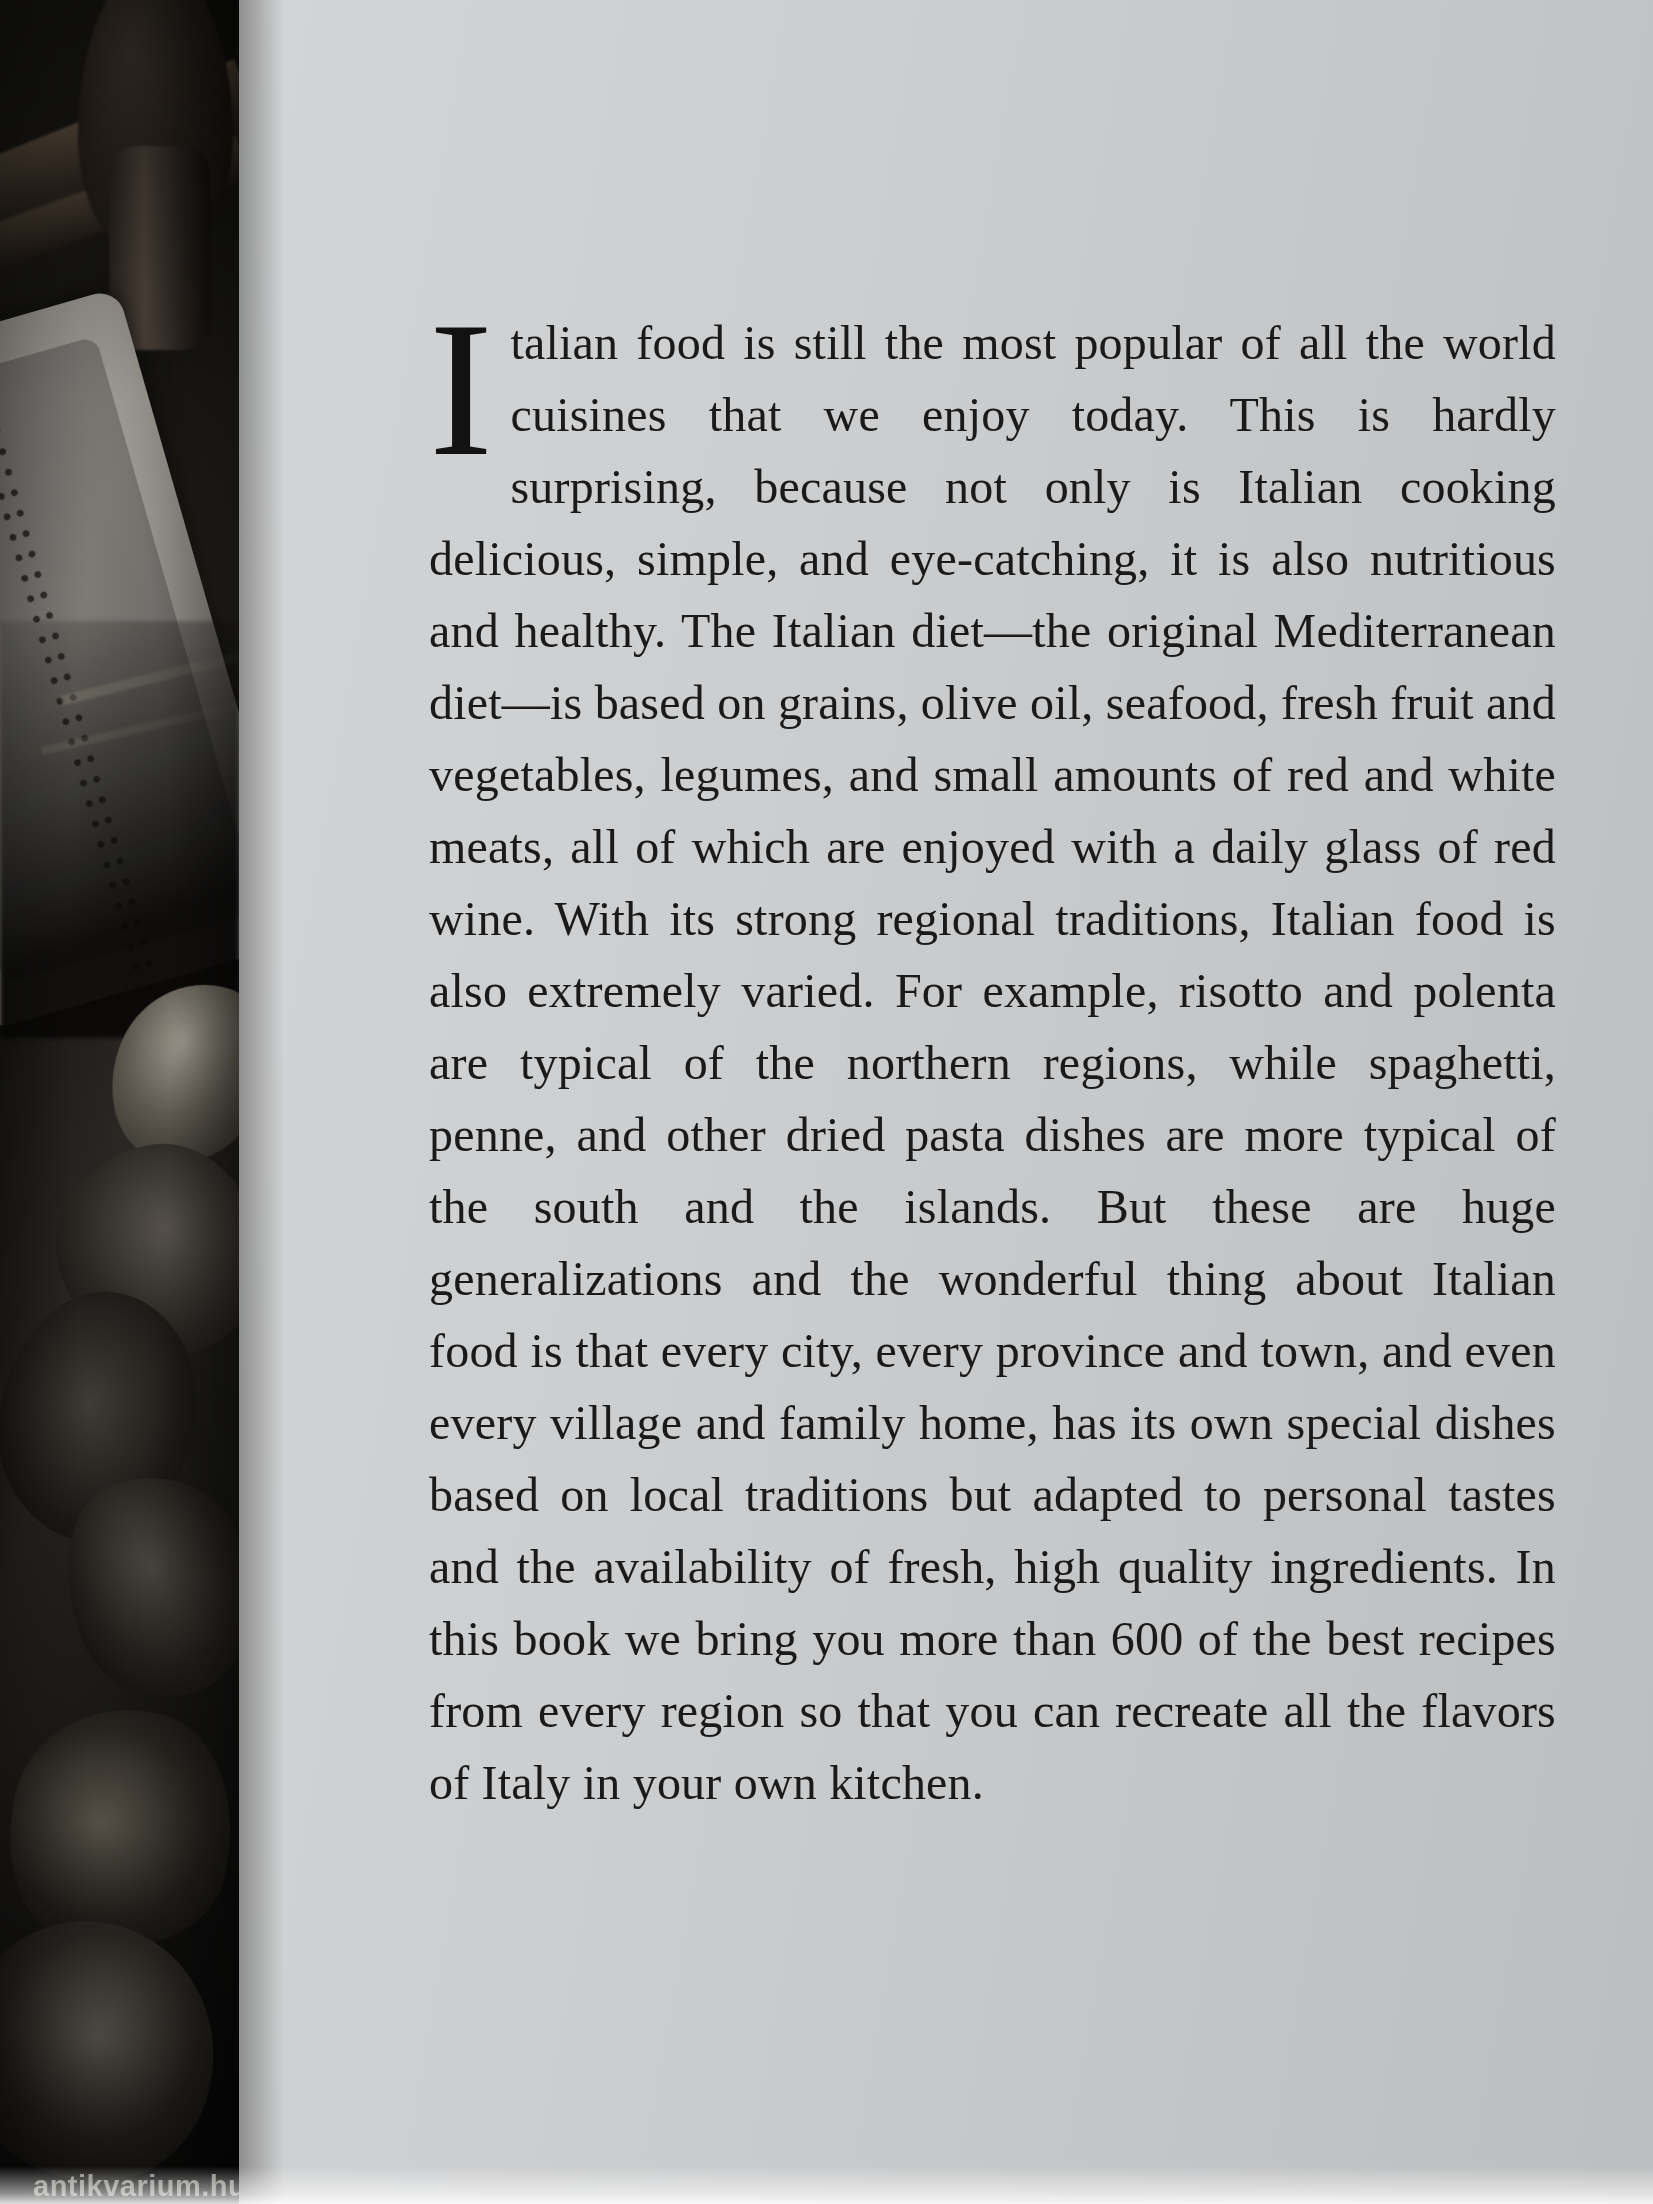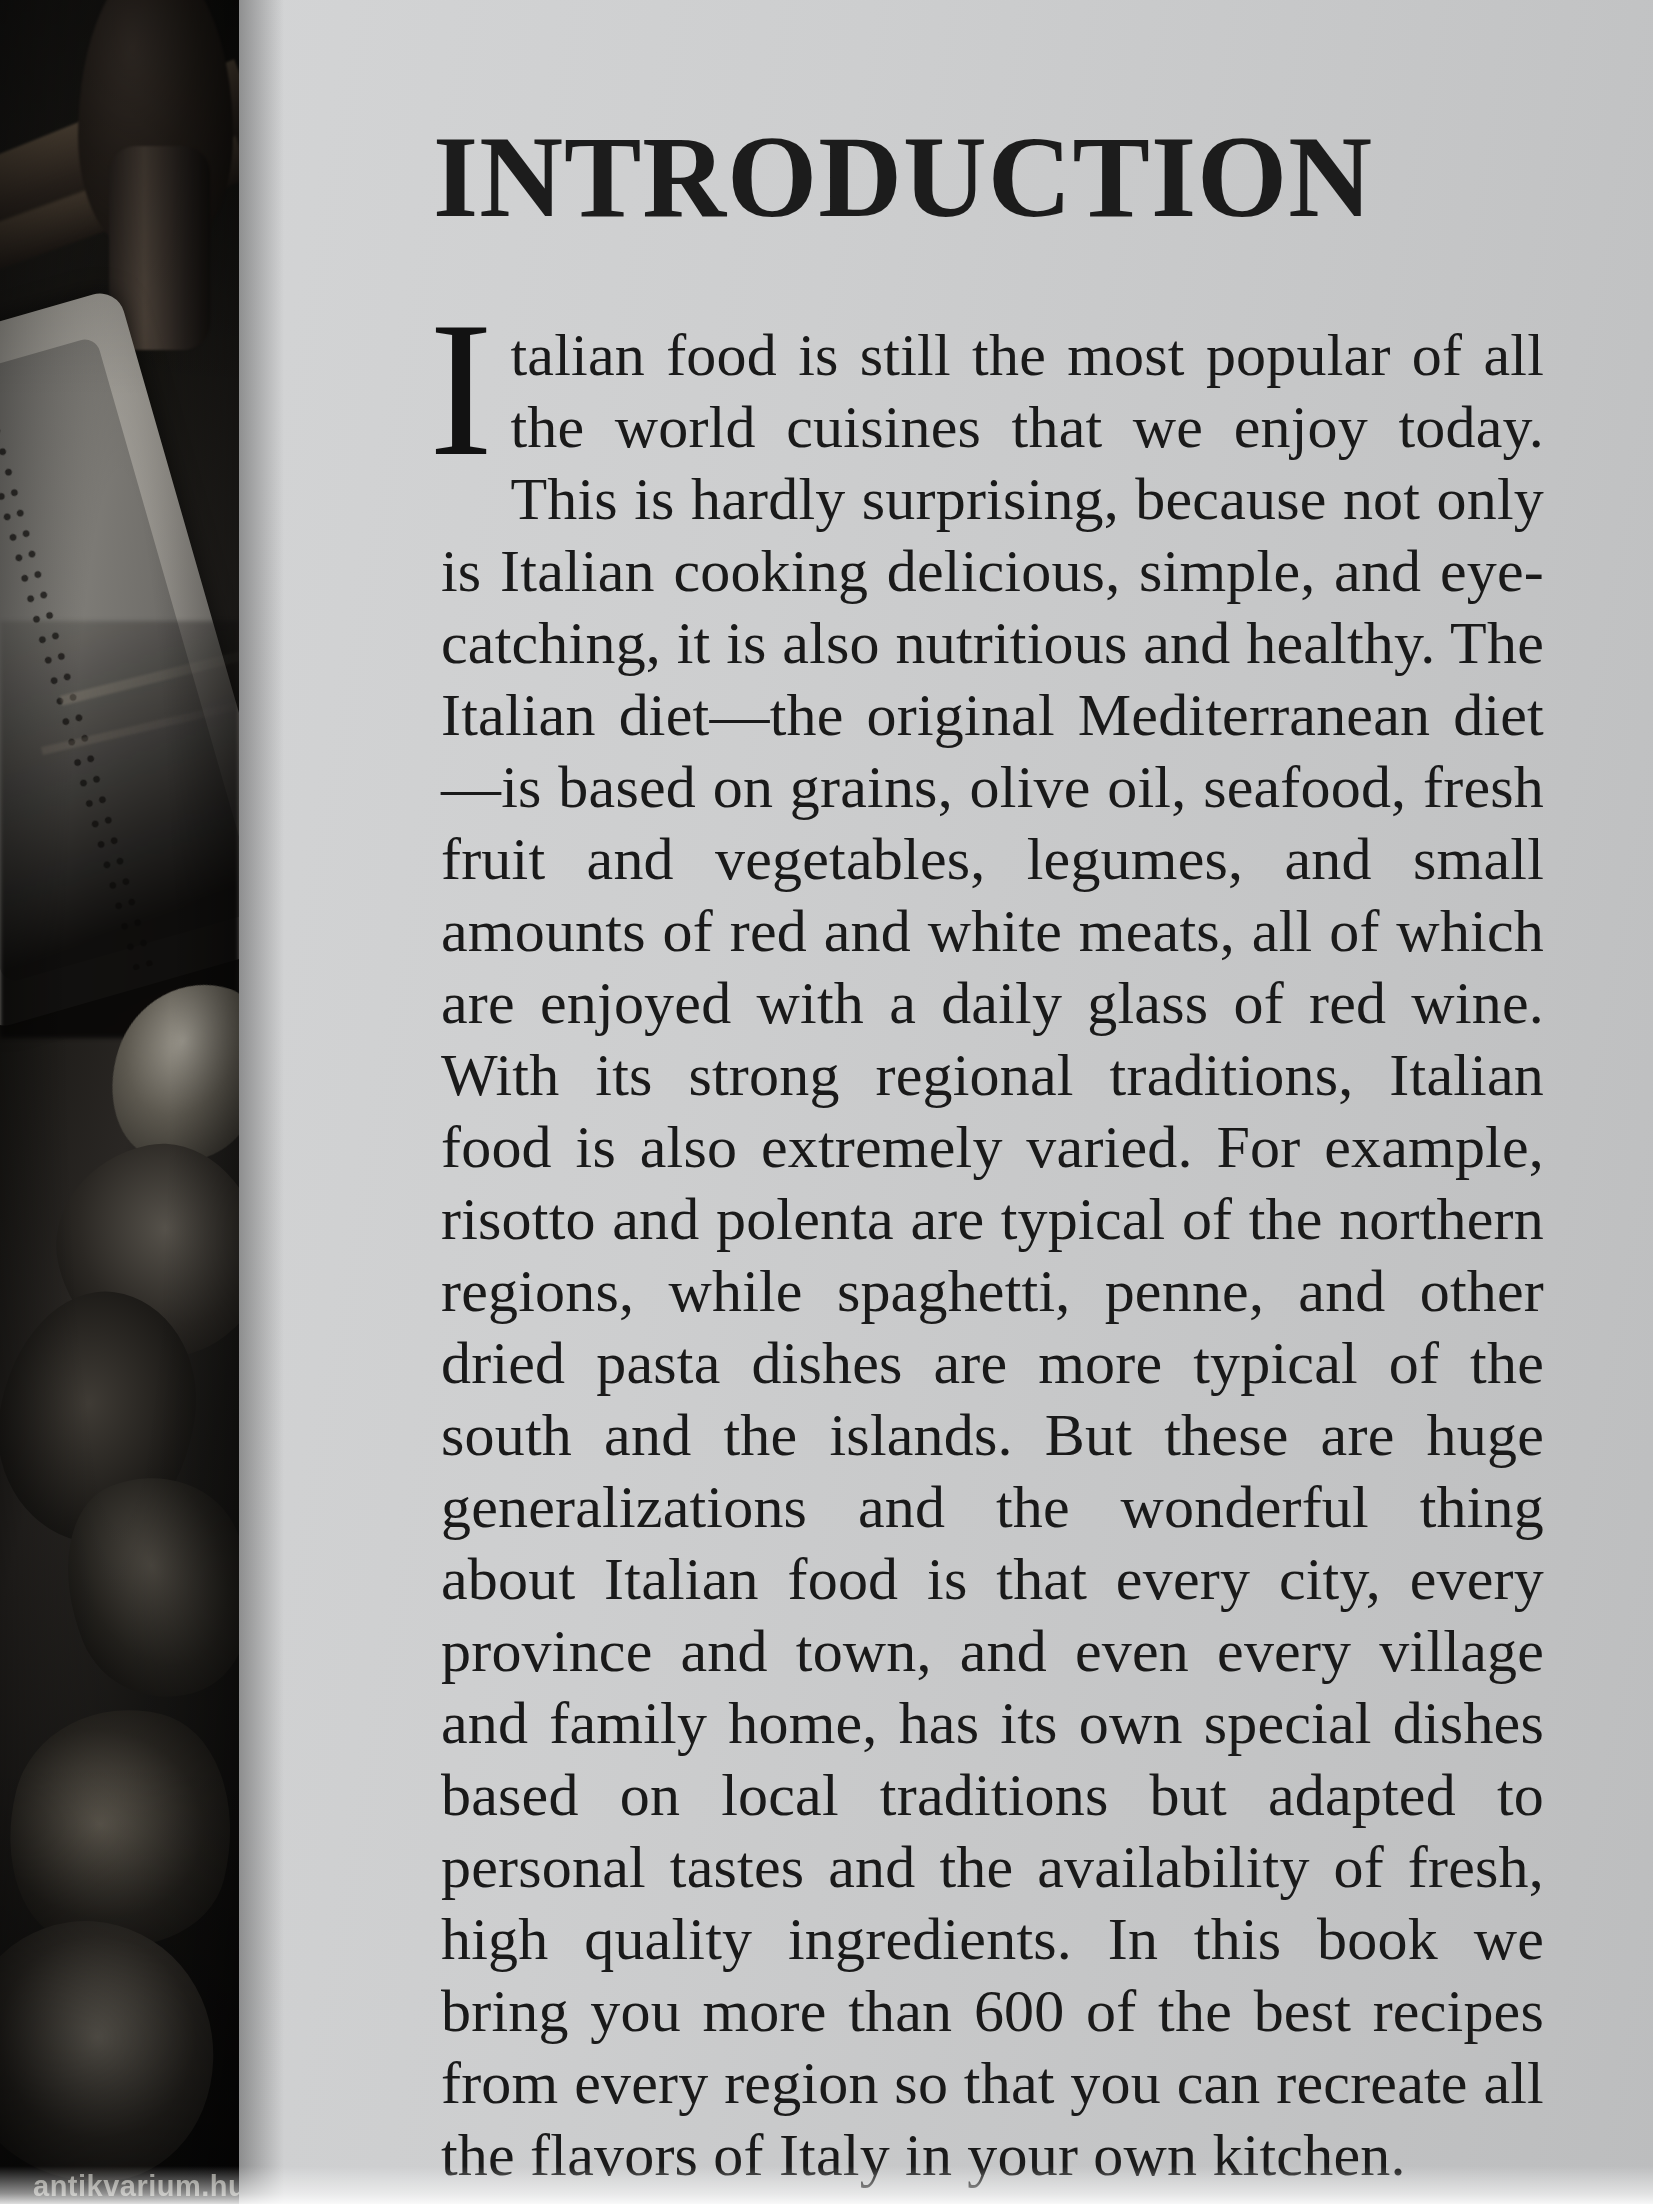--- a/index.html
+++ b/index.html
@@ -198,26 +198,26 @@
   #dropcap {
     float: left;
     font-family: "Liberation Serif", serif;
     font-size: 192px;
     line-height: 0.80;
     color: #121212;
     margin: 5.8px 17.5px 0 0;
   }
   #body-text {
     font-family: "Liberation Serif", serif;
-    font-size: 60px;
+    font-size: 48px;
     line-height: 72px;
     color: #1a1a1a;
     text-align: justify;
     text-justify: inter-word;
-    margin: 12px;
+    margin: 0;
     letter-spacing: 0.2px;
   }
   #bottom-fade {
     position: absolute;
     left: 0;
     bottom: 0;
     width: 1654px;
     height: 39px;
     background: linear-gradient(180deg, rgba(255,255,255,0) 0%, rgba(255,255,255,.55) 70%, rgba(255,255,255,.9) 100%);
     pointer-events: none;
@@ -244,21 +244,20 @@
     <div class="ph ph-leaf-b"></div>
     <div class="ph ph-leaf-c"></div>
     <div class="ph ph-leaf-d"></div>
     <div class="ph ph-leaf-e"></div>
     <div class="ph ph-leaf-f"></div>
     <div class="ph ph-vignette"></div>
     <div id="watermark">antikvarium.hu</div>
   </div>
 
   <div id="text-page">
-    <h1 id="page-title">INTRODUCTION</h1>
 
     <div id="body-block">
       <span id="dropcap">I</span>
       <p id="body-text">talian food is still the most popular of all the world cuisines that we enjoy today. This is hardly surprising, because not only is Italian cooking delicious, simple, and eye-catching, it is also nutritious and healthy. The Italian diet—the original Mediterranean diet—is based on grains, olive oil, seafood, fresh fruit and vegetables, legumes, and small amounts of red and white meats, all of which are enjoyed with a daily glass of red wine. With its strong regional traditions, Italian food is also extremely varied. For example, risotto and polenta are typical of the northern regions, while spaghetti, penne, and other dried pasta dishes are more typical of the south and the islands. But these are huge generalizations and the wonderful thing about Italian food is that every city, every province and town, and even every village and family home, has its own special dishes based on local traditions but adapted to personal tastes and the availability of fresh, high quality ingredients. In this book we bring you more than 600 of the best recipes from every region so that you can recreate all the flavors of Italy in your own kitchen.</p>
     </div>
   </div>
 
   <div id="page-shadow-left"></div>
   <div id="bottom-fade"></div>
 </div>

